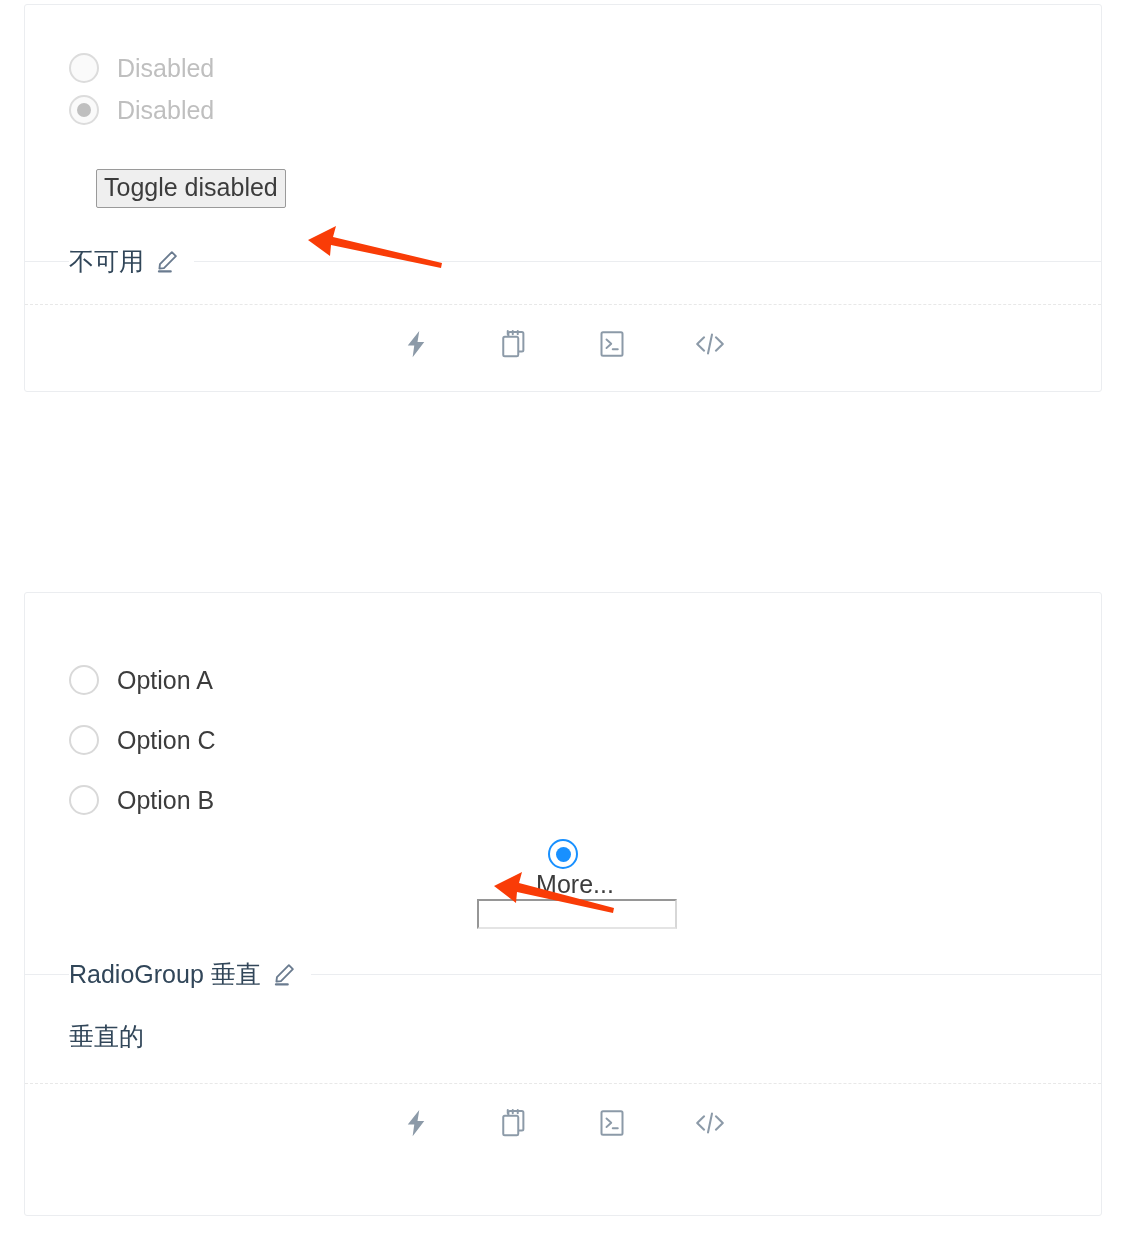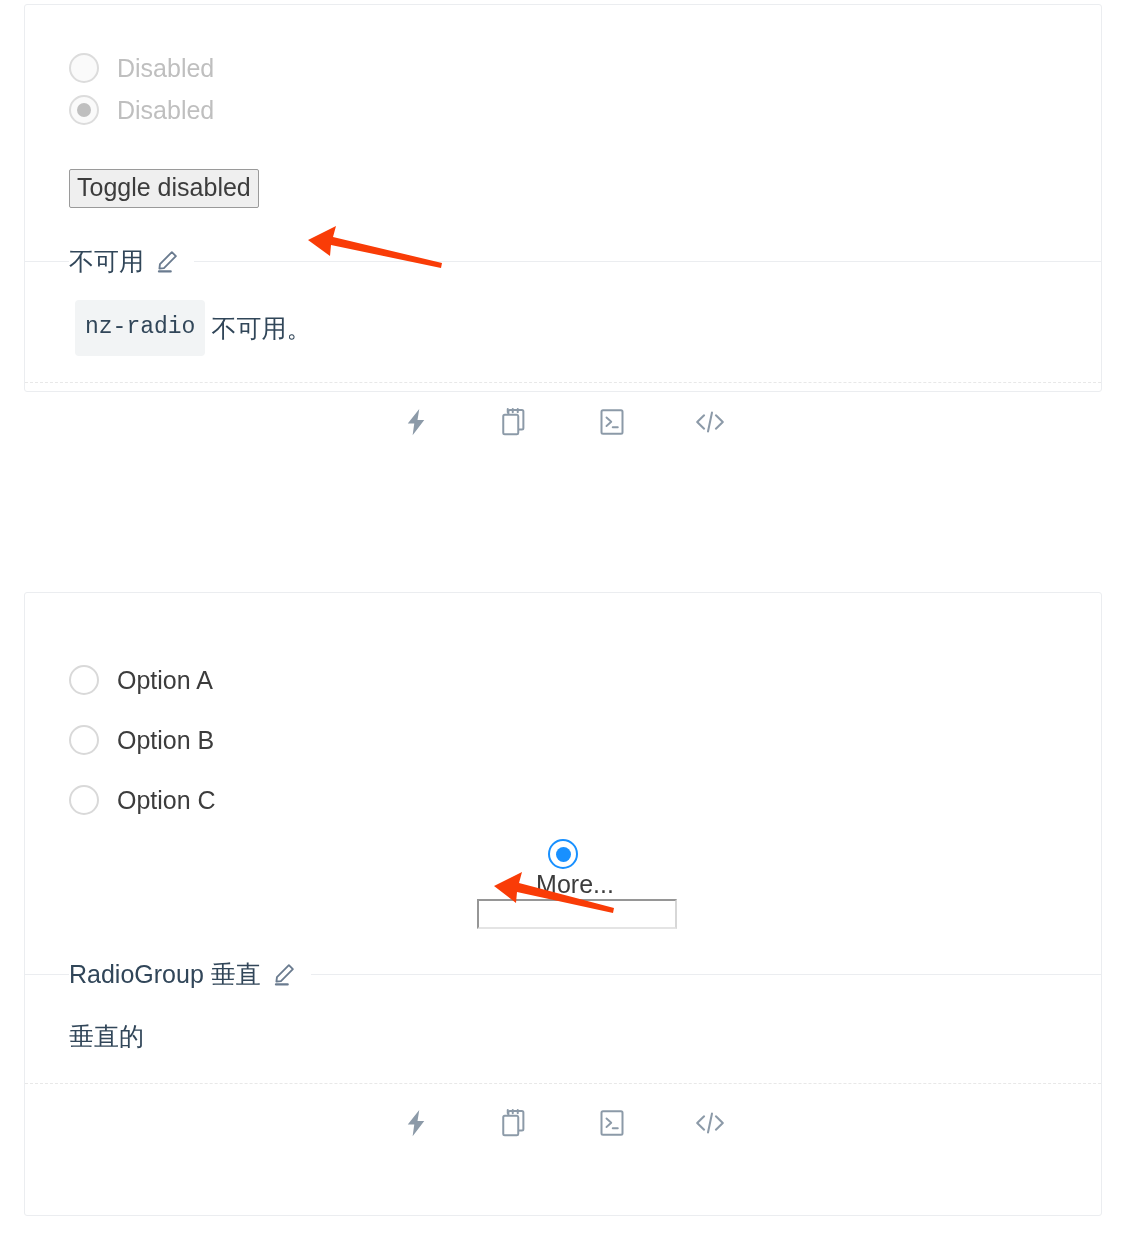--- a/index.html
+++ b/index.html
@@ -91,21 +91,21 @@
   .radio-label {
     font-size: 25px;
     color: #3c3c3c;
     margin-left: 18px;
     line-height: 30px;
     white-space: nowrap;
   }
   .radio-label.disabled { color: #bfbfbf; }
 
   
-  .toggle-btn-wrap { margin-top: 38px; }
+  .toggle-btn-wrap { margin-top: 38px; margin-left: 27px; }
   .native-button {
     font-family: "Liberation Sans", sans-serif;
     font-size: 25px;
     color: #3c3c3c;
     background: #efefef;
     border: 1px solid #9a9a9a;
     border-radius: 2px;
     padding: 3px 7px 5px 7px;
     line-height: 29px;
     cursor: pointer;
@@ -244,24 +244,20 @@
         <span class="meta-title">
           <span>不可用</span>
           <span class="edit-icon">
             <svg viewBox="0 0 24 24" width="26" height="26" fill="none" stroke="#6a7b8f" stroke-width="1.7" stroke-linecap="round" stroke-linejoin="round">
               <path d="M16.5 3.8 L20.2 7.5 L9.2 18.5 L5 19 L5.5 14.8 Z"></path>
               <line x1="4.6" y1="21.6" x2="15.4" y2="21.6" stroke-width="2.1"></line>
             </svg>
           </span>
         </span>
       </div>
-      <div class="meta-desc">
-        <code class="inline-code">nz-radio</code>
-        <span>不可用。</span>
-      </div>
     </div>
 
     <div class="demo-actions">
       <div class="actions-divider"></div>
       <div class="actions-icons">
 
         <span class="action-icon">
           <svg viewBox="0 0 24 24" width="30" height="30" fill="currentColor">
             <path d="M14.6 1.5 L5.4 13.2 L10.6 13.2 L9.3 22.5 L18.6 10.4 L13.2 10.4 Z"></path>
           </svg>
@@ -301,26 +297,26 @@
 
     <div class="demo-body" style="padding-top:66px;">
 
       <div class="radio-row">
         <span class="radio-ctl off-plain"></span>
         <span class="radio-label">Option A</span>
       </div>
 
       <div class="radio-row" style="margin-top:18px;">
         <span class="radio-ctl off-plain"></span>
-        <span class="radio-label">Option B</span>
+        <span class="radio-label">Option C</span>
       </div>
 
       <div class="radio-row" style="margin-top:18px;">
         <span class="radio-ctl off-plain"></span>
-        <span class="radio-label">Option C</span>
+        <span class="radio-label">Option B</span>
       </div>
 
       <div class="radio-row" style="margin-top:18px; height:62px;flex-direction:column;">
         <span class="radio-ctl on"></span>
         <span class="radio-label" style="margin-left:24px;">More...</span>
         <input class="native-input" type="text" placeholder="" style="">
       </div>
 
     </div>
 

